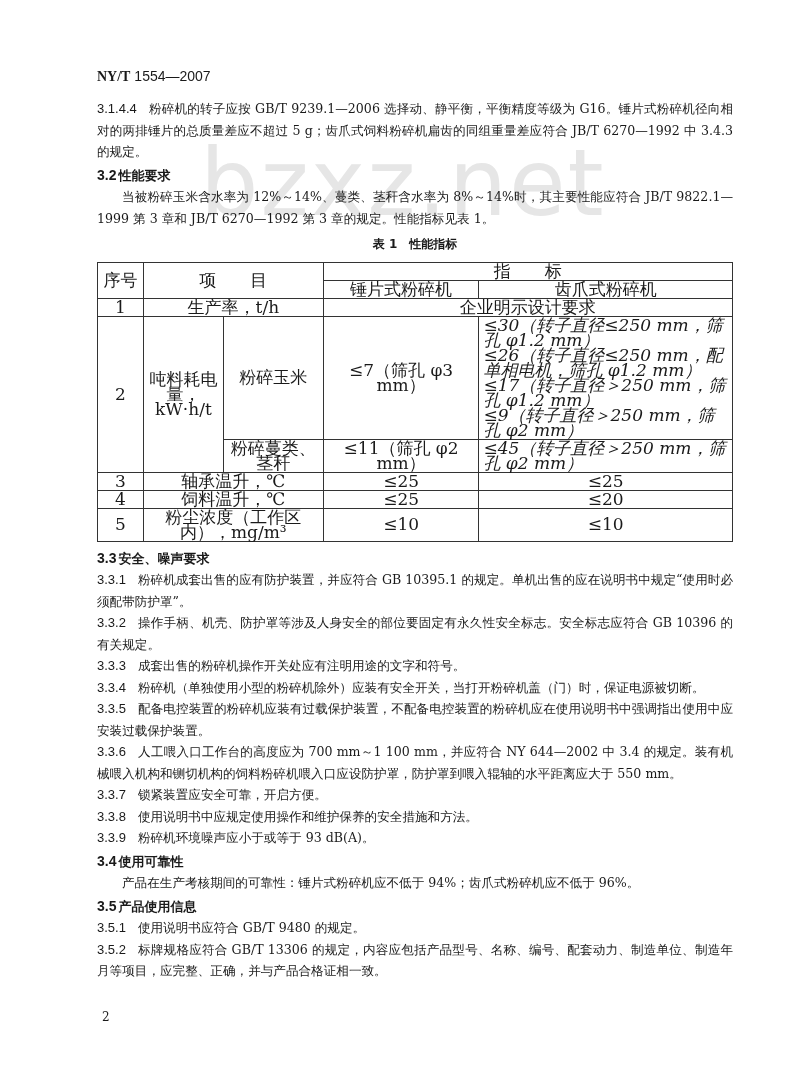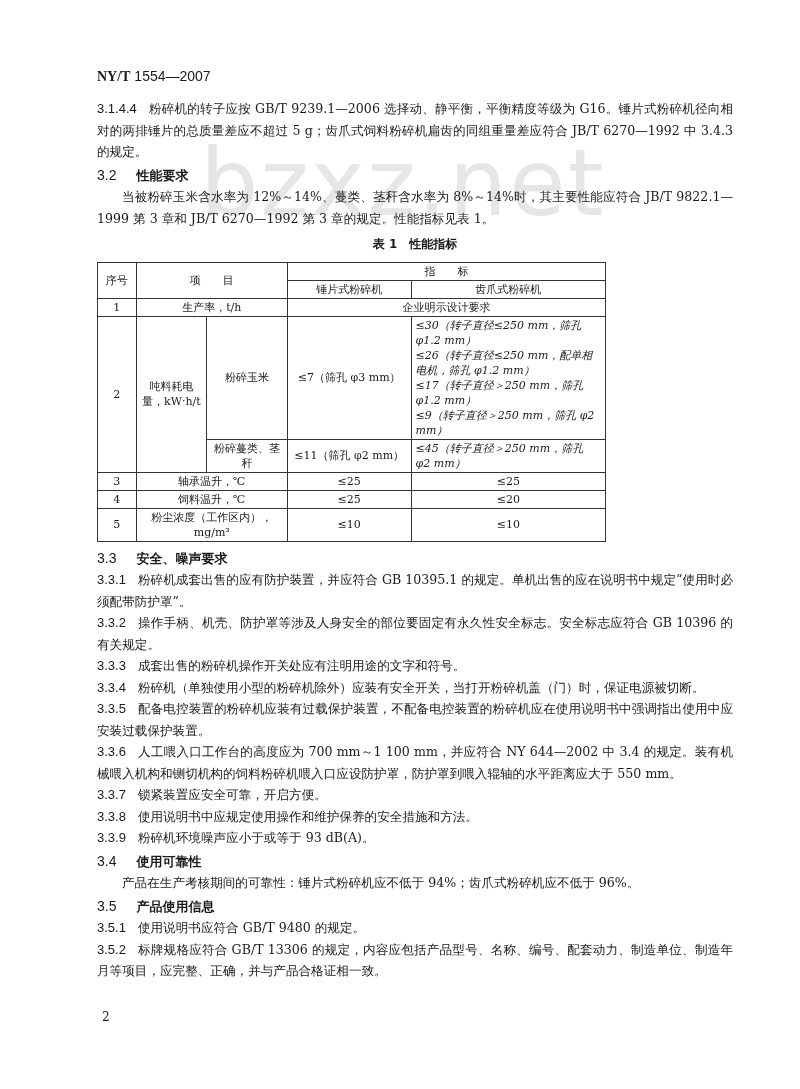--- a/index.html
+++ b/index.html
@@ -45,37 +45,37 @@
       margin-right: 12px;
     }
     .heading {
       margin: 2px 0 0 0;
       font-family: "DejaVu Sans", "Liberation Sans", sans-serif;
       font-weight: bold;
       font-size: 13px;
     }
     .heading .num {
       font-family: "Liberation Sans", sans-serif;
-      font-weight: normal;
+      font-weight: bold;
       font-size: 14px;
-      margin-right: 20px;
+      margin-right: 2px;
     }
     .indent { text-indent: 25px; }
     .table-caption {
       text-align: center;
       font-family: "DejaVu Sans", "Liberation Sans", sans-serif;
       font-weight: bold;
       font-size: 12px;
       margin: 5px 0 6px 0;
     }
     .table-caption span + span { margin-left: 12px; }
     table.perf {
-      width: 509px;
+      width: 636px;
       border-collapse: collapse;
-      font-size: 11px;
+      font-size: 17px;
       line-height: 15px;
       margin-bottom: 6px;
     }
     table.perf td, table.perf th {
       border: 1px solid #333;
       padding: 1px 4px;
       font-weight: normal;
       vertical-align: middle;
     }
     table.perf { border: 1.5px solid #222; }

